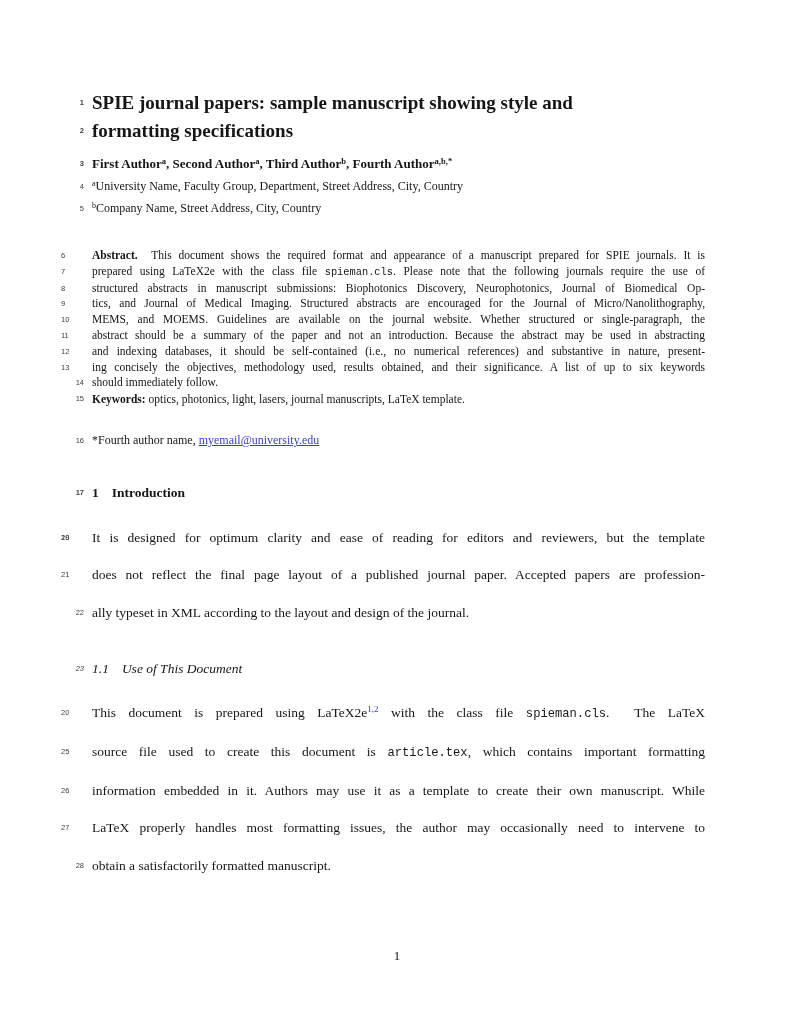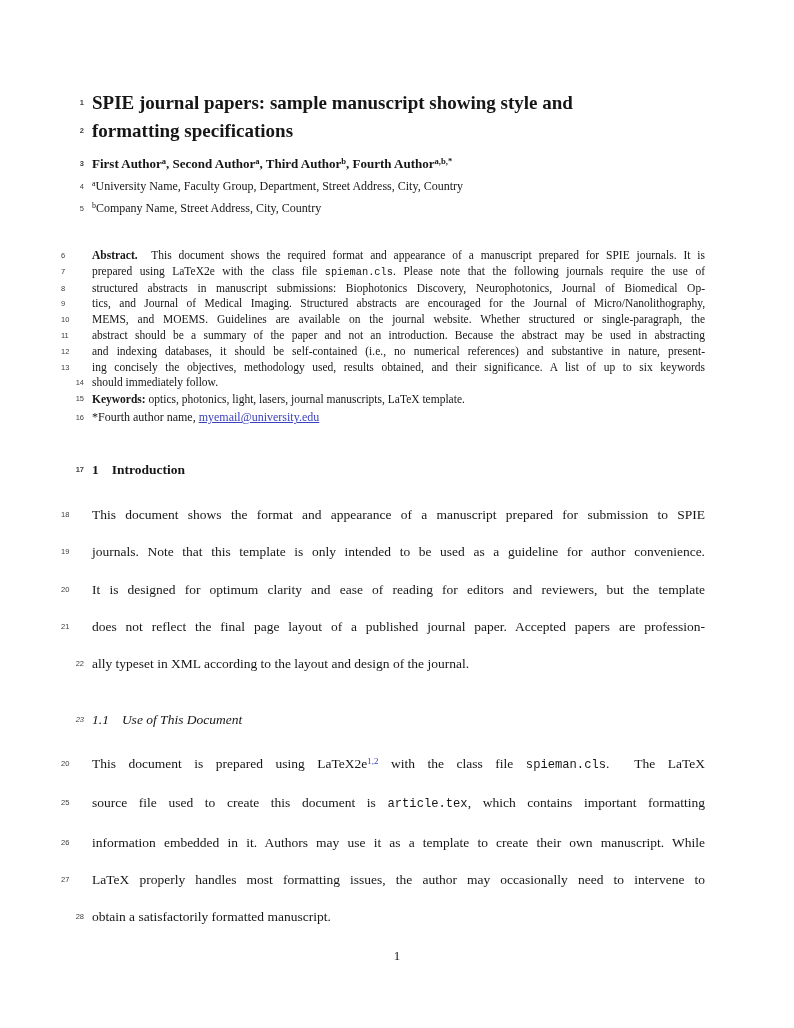--- a/index.html
+++ b/index.html
@@ -31,21 +31,21 @@
   .l-note        { font-size:12px;   line-height:17px; }
   .l-heading1    { font-size:13.5px; line-height:17px;   font-weight:bold; }
   .l-heading2    { font-size:13.5px; line-height:17px;   font-style:italic; }
   .l-body        { font-size:13.5px; line-height:37.2px; }
 
   
   .blk-title                  { margin-top:89px; }
   .blk-authors                { margin-top:8px; }
   .blk-abstract               { margin-top:28px; }
   .blk-keywords               { margin-top:0; }
-  .blk-correspondence         { margin-top:2px; }
+  .blk-correspondence         { margin-top:25px; }
   .blk-section-1-heading      { margin-top:35px; }
   .blk-para-1                 { margin-top:18px; }
   .blk-subsection-1-1-heading { margin-top:29px; }
   .blk-para-2                 { margin-top:17px; }
 
   
   .sg-b    { font-weight:bold; }
   .sg-i    { }
   .sg-m    { font-family:"Liberation Mono","DejaVu Sans Mono",monospace; font-size:90%; }
   .sg-sup  { font-size:66%; position:relative; top:-0.45em; }
@@ -86,22 +86,21 @@
       <div class="blk blk-keywords">
         <div class="line l-keywords"><span class="ln">15</span><span class="sg-b">Keywords:</span><span> optics, photonics, light, lasers, journal manuscripts, LaTeX template.</span></div>
       </div>
       <div class="blk blk-correspondence">
         <div class="line l-note"><span class="ln">16</span><span>*Fourth author name, </span><a class="sg-link" href="#">myemail@university.edu</a></div>
       </div>
       <div class="blk blk-section-1-heading">
         <div class="line l-heading1"><span class="ln">17</span><span class="sg-num">1</span><span>Introduction</span></div>
       </div>
       <div class="blk blk-para-1">
-        <div class="line l-body just"><span class="ln">18</span><span>This document shows the format and appearance of a manuscript prepared for submission to SPIE</span></div>
-        <div class="line l-body just"><span class="ln">19</span><span>journals. Note that this template is only intended to be used as a guideline for author convenience.</span></div>
+        <div class="line l-body just"><span class="ln">19</span></div>
         <div class="line l-body just"><span class="ln">20</span><span>It is designed for optimum clarity and ease of reading for editors and reviewers, but the template</span></div>
         <div class="line l-body just"><span class="ln">21</span><span>does not reflect the final page layout of a published journal paper. Accepted papers are profession-</span></div>
         <div class="line l-body"><span class="ln">22</span><span>ally typeset in XML according to the layout and design of the journal.</span></div>
       </div>
       <div class="blk blk-subsection-1-1-heading">
         <div class="line l-heading2"><span class="ln">23</span><span class="sg-num">1.1</span><span>Use of This Document</span></div>
       </div>
       <div class="blk blk-para-2">
         <div class="line l-body just"><span class="ln">20</span><span>This document is prepared using LaTeX2e</span><span class="sg-cite">1,2</span><span> with the class file </span><span class="sg-m">spieman.cls</span><span>.&nbsp; The LaTeX</span></div>
         <div class="line l-body just"><span class="ln">25</span><span>source file used to create this document is </span><span class="sg-m">article.tex</span><span>, which contains important formatting</span></div>

